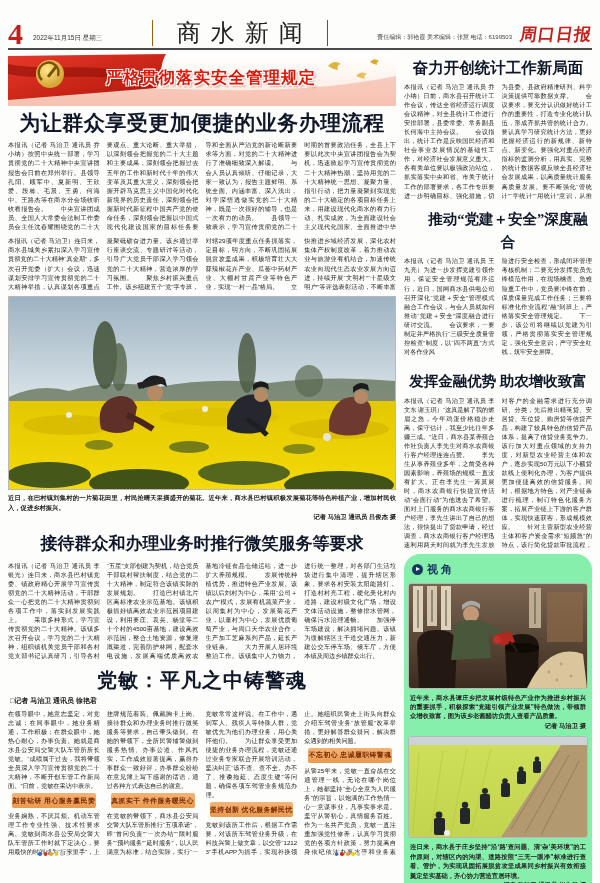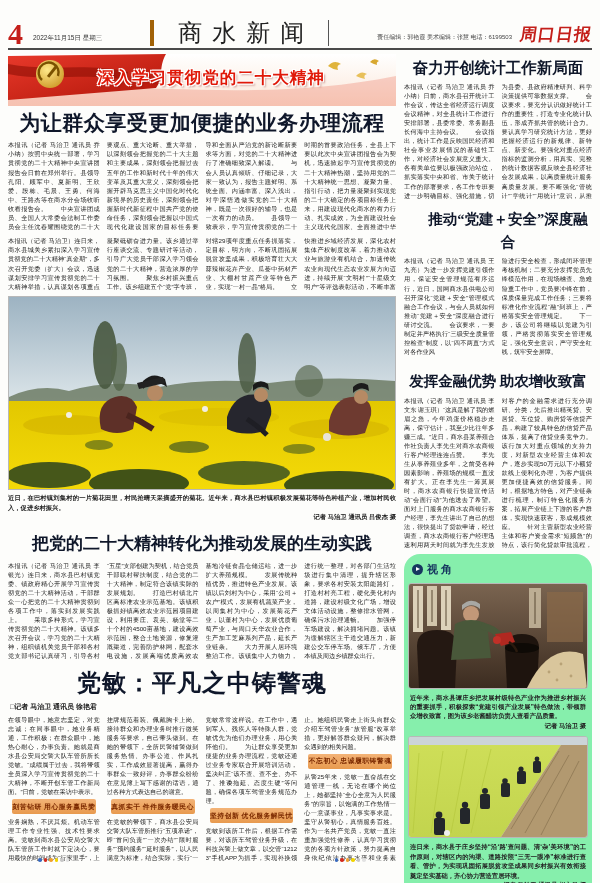--- a/index.html
+++ b/index.html
@@ -4,40 +4,40 @@
 <style>
   html,body{margin:0;padding:0;background:#888;}
   .page{position:relative;width:600px;height:883px;background:#fdfdfb;margin:0 auto;overflow:hidden;
         font-family:"Liberation Sans","DejaVu Sans",sans-serif;color:#1c1c1c;}
   
   .topbar{position:absolute;left:8px;top:6px;width:584px;height:40px;display:flex;align-items:flex-end;justify-content:space-between;}
   .tb-left{display:flex;align-items:flex-end;gap:10px;}
   .pagenum{font-family:"Liberation Serif",serif;font-weight:bold;font-size:30px;line-height:.85;color:#c41f1a;}
   .dateline{font-size:6.5px;color:#333;padding-bottom:3px;}
   .section-title{font-family:"Liberation Serif","DejaVu Serif",serif;font-size:24px;letter-spacing:10px;color:#222;
-        padding:0 14px;border-left:4px solid #a16207;border-right:1px solid #555;line-height:1.1;text-indent:10px;}
+        padding:0 14px;border-left:1px solid #a16207;border-right:1px solid #555;line-height:1.1;text-indent:10px;}
   .tb-right{display:flex;align-items:flex-end;gap:8px;}
   .editors{font-size:6px;color:#444;padding-bottom:4px;}
   .paper-logo{font-family:"Liberation Serif",serif;font-weight:bold;font-size:17px;color:#c41f1a;transform:skewX(-8deg);letter-spacing:1px;}
   .toprule{position:absolute;left:8px;top:48px;width:584px;height:2px;background:#4a4a4a;}
   
   .leftcol{position:absolute;left:8px;top:54px;width:388px;}
   .rightcol{position:absolute;left:404px;top:54px;width:188px;}
   
   .banner{position:relative;width:388px;height:52px;margin-bottom:3px;}
   .banner svg{position:absolute;left:0;top:0;}
   .slogan{position:absolute;left:78px;top:13px;width:250px;text-align:center;
         font-family:"Liberation Serif",serif;font-weight:900;font-size:16.5px;letter-spacing:1px;color:#e01808;
         text-shadow:1px 1px 0 #fff,-1px -1px 0 #fff,1px -1px 0 #fff,-1px 1px 0 #fff,2px 2px 2px rgba(120,0,0,.35);}
   
   .h-main{font-family:"Liberation Serif","DejaVu Serif",serif;font-weight:900;color:#0f172a;text-align:center;margin:0;}
   .h1{font-size:21px;line-height:1.4;letter-spacing:.5px;}
   .h2{font-size:18px;line-height:1.5;}
   .h3{font-size:17px;line-height:1.7;}
-  .h4{font-size:24px;line-height:1.5;letter-spacing:1px;}
+  .h4{font-size:20px;line-height:1.5;letter-spacing:1px;}
   .rh{font-size:15.5px;line-height:1.55;}
   .rh2{font-size:14.5px;line-height:1.6;}
   
   .cols{display:flex;gap:7px;overflow:hidden;margin-bottom:4px;}
   .col{flex:1;overflow:hidden;position:relative;}
   .bt{font-size:6.2px;line-height:1.46;text-align:justify;word-break:break-all;color:#1b1b1b;}
   .byline{font-size:7px;font-weight:bold;color:#222;margin:1px 0 3px 2px;}
   
   .subhead{display:block;margin:3px 4px;padding:2.5px 0;text-align:center;background:linear-gradient(#f3b377,#e89a4e);
         color:#7c2a00;font-weight:bold;font-size:6.8px;border-radius:2px;letter-spacing:.5px;}
@@ -99,21 +99,21 @@
         <path d="M0,44 C90,18 230,54 388,22 L388,52 L0,52 Z" fill="#e8553d" opacity="0.25"></path>
         <path d="M0,2 L158,0 C150,14 156,24 148,34 L0,46 Z" fill="url(#flag)"></path>
         <path d="M0,10 C40,18 80,8 120,18 L118,26 C80,18 40,28 0,20 Z" fill="#8e0f05" opacity="0.6"></path>
         <circle cx="42" cy="20" r="14" fill="url(#gold)"></circle>
         <path d="M34,26 a10,10 0 1 1 16,-4" stroke="#7a5200" stroke-width="2.4" fill="none"></path>
         <rect x="43" y="11" width="3" height="13" fill="#7a5200" transform="rotate(38 44 17)"></rect>
         <path d="M320,12 q6,-7 13,-2 q-5,1 -3,6 q-6,-1 -10,-4 Z" fill="#e0b43c"></path>
         <path d="M348,22 q5,-6 11,-2 q-4,1 -2,5 q-5,-1 -9,-3 Z" fill="#e8c05a"></path>
         <path d="M362,8 q4,-5 9,-1 q-3,1 -2,4 q-4,-1 -7,-3 Z" fill="#d8a830"></path>
       </svg>
-      <div class="slogan">深入学习贯彻党的二十大精神</div>
+      <div class="slogan">严格贯彻落实安全管理规定</div>
     </div>
 
     <h1 class="h-main h1 mb2">为让群众享受更加便捷的业务办理流程</h1>
     <div class="cols" style="height:92px;">
       <div class="col bt">本报讯（记者 马治卫 通讯员 乔小纳）按照中央统一部署，学习贯彻党的二十大精神中央宣讲团报告会日前在郑州举行。县领导孔阳、顾军中、夏新明、王欣爱、段栋、毛晨、王勇、何海中、王路杰等在商水分会场收听收看报告会。　　中央宣讲团成员、全国人大常委会法制工作委员会主任沈春耀围绕党的二十大确定的重要思想、重</div>
       <div class="col bt">要观点、重大论断、重大举措，以深刻领会把握党的二十大主题和主要成果，深刻领会把握过去五年的工作和新时代十年的伟大变革及其重大意义，深刻领会把握开辟马克思主义中国化时代化新境界的历史责任，深刻领会把握新时代新征程中国共产党的使命任务，深刻领会把握以中国式现代化建设国家的目标任务要求，深刻领会把握党的全面领</div>
       <div class="col bt">导和全面从严治党的新论断新要求等方面，对党的二十大精神进行了准确细致深入解读。　　与会人员认真倾听、仔细记录，大家一致认为，报告主题鲜明、系统全面、内涵丰富、深入浅出，对学深悟透做实党的二十大精神，既是一次很好的辅导，也是一次有力的动员。　　县领导一致表示，学习宣传贯彻党的二十大精神，是当前和今后一个</div>
       <div class="col bt">时期的首要政治任务，全县上下要以此次中央宣讲团报告会为契机，迅速掀起学习宣传贯彻党的二十大精神热潮，坚持用党的二十大精神统一思想、凝聚力量、指引行动，把力量凝聚到实现党的二十大确定的各项目标任务上来，用建设现代化商水的有力行动、扎实成效，为全面建设社会主义现代化国家、全面推进中华民族伟大复兴贡献力量。</div>
     </div>
 
@@ -174,21 +174,21 @@
         <circle cx="318" cy="140" r="4" fill="#e8e4d8"></circle>
         <circle cx="60" cy="118" r="3" fill="#f2efe4"></circle>
         <circle cx="196" cy="112" r="3" fill="#f2efe4"></circle>
       </svg>
       <figcaption class="caption" style="margin-top:3px;">
         <span>近日，在巴村镇刘集村的一片菊花田里，村民抢晴天采摘盛开的菊花。近年来，商水县巴村镇积极发展菊花等特色种植产业，增加村民收入，促进乡村振兴。</span>
         <span class="credit">记者 马治卫 通讯员 吕俊杰 摄</span>
       </figcaption>
     </figure>
 
-    <h2 class="h-main h3 mb2" style="margin-top:8px;">把党的二十大精神转化为推动发展的生动实践</h2>
+    <h2 class="h-main h3 mb2" style="margin-top:8px;">接待群众和办理业务时推行微笑服务等要求</h2>
     <div class="cols" style="height:100px;">
       <div class="col bt">本报讯（记者 马治卫 通讯员 李银光）连日来，商水县巴村镇党委、镇政府精心开展学习宣传贯彻党的二十大精神活动，干部群众一心把党的二十大精神贯彻到各项工作中，落实到发展实践上。　　采取多种形式，学习宣传贯彻党的二十大精神。该镇多次召开会议，学习党的二十大精神，组织镇机关党员干部和各村党支部书记认真研习，引导各村党支部以</div>
       <div class="col bt">“五星”支部创建为契机，结合党员干部联村帮扶制度，结合党的二十大精神，制定符合该镇实际的发展规划。　　打造巴村镇北片区高标准农业示范基地。该镇积极抓好镇高效农业示范园项目建设，利用要庄、袁吴、杨堂等二十个村的4500亩基地，建设高效示范园，整合土地资源，修复灌溉渠道，完善防护林网，配套水电设施，发展高端优质高效农业，利用要庄村牛羊养殖优势，立项建设高标准养殖</div>
       <div class="col bt">基地冷链食品仓储运站，进一步扩大养殖规模。　　发展传统种植优势，推进特色产业发展。该镇以后刘村为中心，采用“公司＋农户”模式，发展有机蔬菜产业，以周集村为中心，发展菊花产业，以董村为中心，发展优质葡萄产业，与周口天华农业合作，生产加工芝麻系列产品，延长产业链条。　　大力开展人居环境整治工作。该镇集中人力物力，对辖区道路和街道</div>
       <div class="col bt">进行统一整理，对各部门生活垃圾进行集中清理，提升辖区形象，要求各村安装太阳能路灯，打造村村亮工程，硬化美化村内道路，建设村级文化广场，增设文体活动设施，整修排水管网，确保污水治理通畅。　　加强停车场建设，解决拥堵问题。该镇为缓解辖区主干道交通压力，新建公交车停车场、候车厅，方便本镇及周边乡镇群众出行。</div>
     </div>
 
     <h2 class="h-main h4" style="margin-top:4px;">党敏：平凡之中铸警魂</h2>
     <div class="byline">□记者 马治卫 通讯员 徐艳君</div>
     <div class="cols" style="height:148px;">

